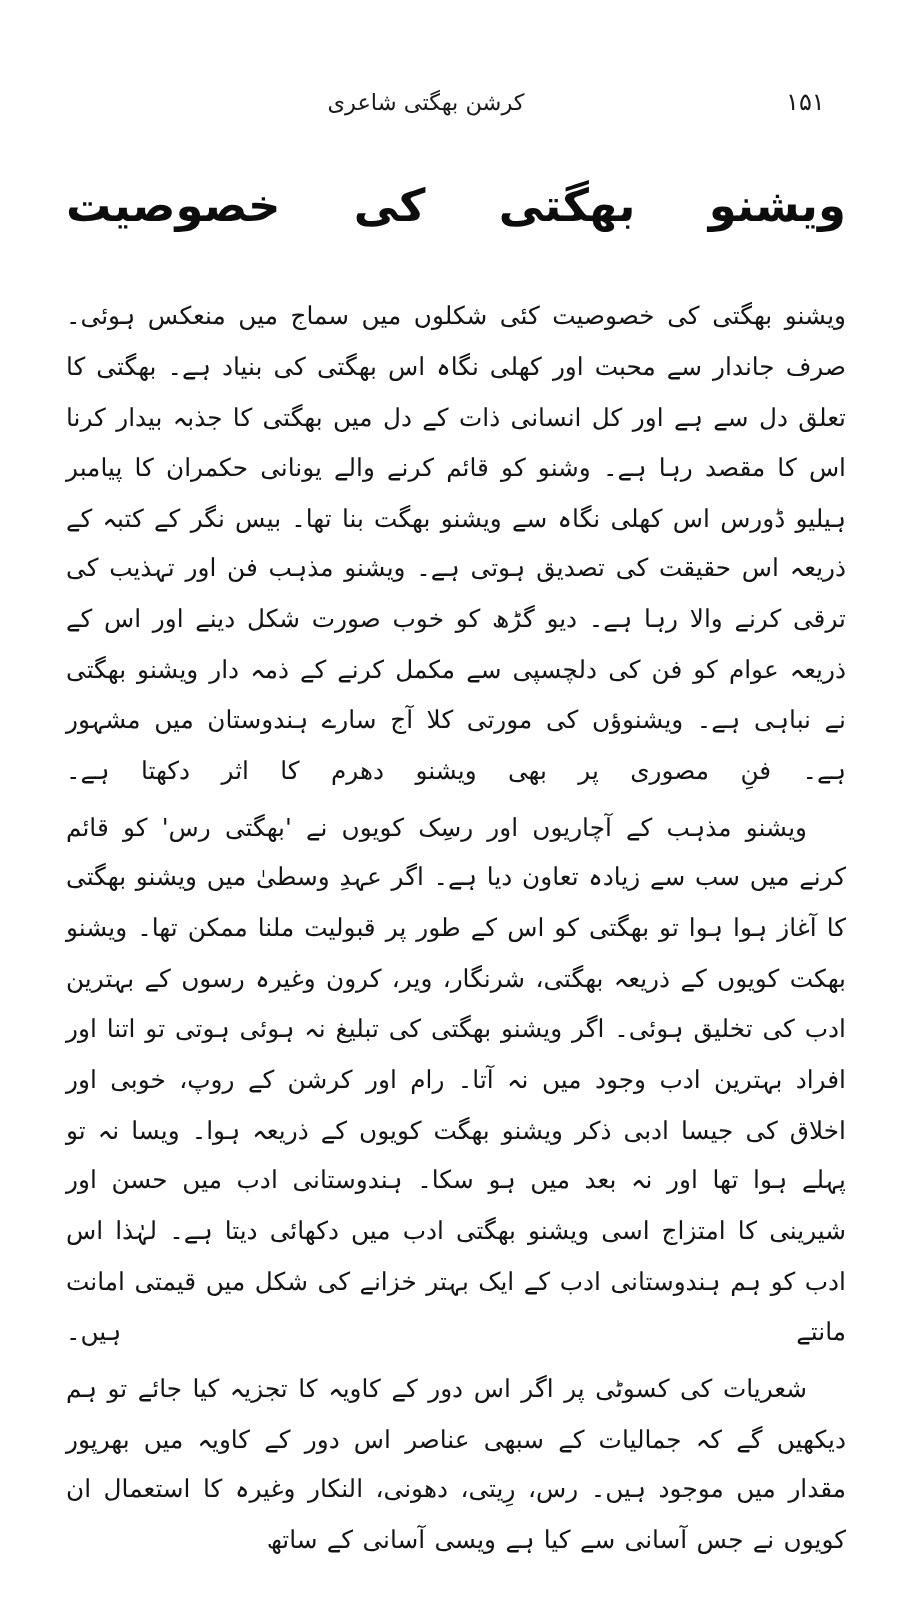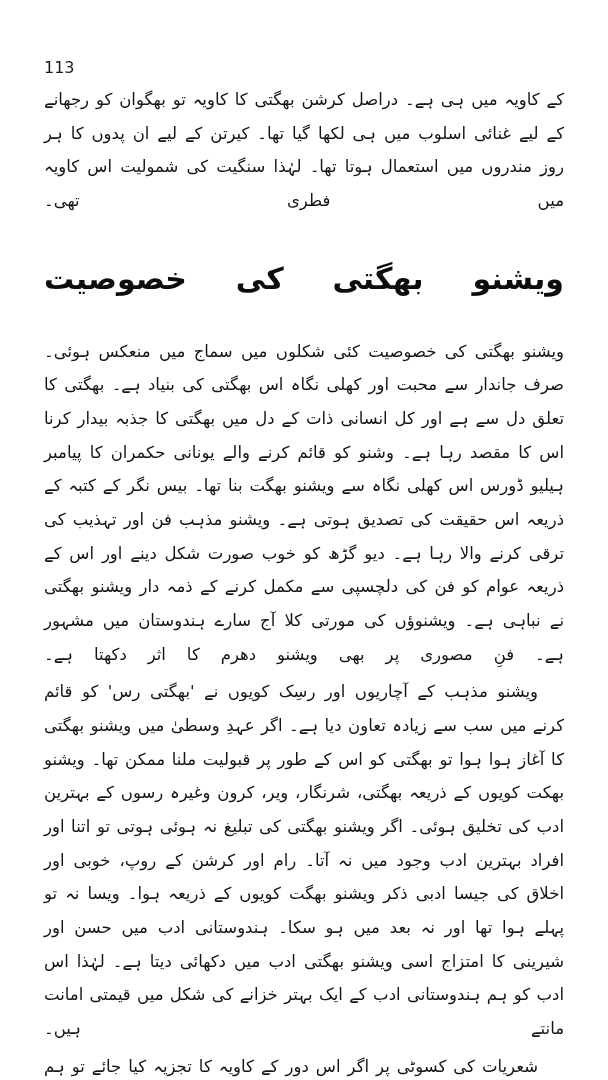--- a/index.html
+++ b/index.html
@@ -76,26 +76,26 @@
     margin: 30px 0 26px 0;
     letter-spacing: 0.5px;
   }
 </style>
 </head>
 <body>
 
 <div class="page">
 
   <div class="header-row">
-    <div class="folio">113</div>
+    <div class="running-head">کرشن بھگتی شاعری</div>
+    <div class="folio">۱۵۱</div>
   </div>
 
   <div class="body-text">
 
-    <p class="para">کے کاویہ میں ہی ہے۔ دراصل کرشن بھگتی کا کاویہ تو بھگوان کو رجھانے کے لیے غنائی اسلوب میں ہی لکھا گیا تھا۔ کیرتن کے لیے ان پدوں کا ہر روز مندروں میں استعمال ہوتا تھا۔ لہٰذا سنگیت کی شمولیت اس کاویہ میں فطری تھی۔</p>
 
     <h2 class="section-heading">ویشنو بھگتی کی خصوصیت</h2>
 
     <p class="para">ویشنو بھگتی کی خصوصیت کئی شکلوں میں سماج میں منعکس ہوئی۔ صرف جاندار سے محبت اور کھلی نگاہ اس بھگتی کی بنیاد ہے۔ بھگتی کا تعلق دل سے ہے اور کل انسانی ذات کے دل میں بھگتی کا جذبہ بیدار کرنا اس کا مقصد رہا ہے۔ وشنو کو قائم کرنے والے یونانی حکمران کا پیامبر ہیلیو ڈورس اس کھلی نگاہ سے ویشنو بھگت بنا تھا۔ بیس نگر کے کتبہ کے ذریعہ اس حقیقت کی تصدیق ہوتی ہے۔ ویشنو مذہب فن اور تہذیب کی ترقی کرنے والا رہا ہے۔ دیو گڑھ کو خوب صورت شکل دینے اور اس کے ذریعہ عوام کو فن کی دلچسپی سے مکمل کرنے کے ذمہ دار ویشنو بھگتی نے نباہی ہے۔ ویشنوؤں کی مورتی کلا آج سارے ہندوستان میں مشہور ہے۔ فنِ مصوری پر بھی ویشنو دھرم کا اثر دکھتا ہے۔</p>
 
     <p class="para first-indent">ویشنو مذہب کے آچاریوں اور رسِک کویوں نے 'بھگتی رس' کو قائم کرنے میں سب سے زیادہ تعاون دیا ہے۔ اگر عہدِ وسطیٰ میں ویشنو بھگتی کا آغاز ہوا ہوا تو بھگتی کو اس کے طور پر قبولیت ملنا ممکن تھا۔ ویشنو بھکت کویوں کے ذریعہ بھگتی، شرنگار، ویر، کرون وغیرہ رسوں کے بہترین ادب کی تخلیق ہوئی۔ اگر ویشنو بھگتی کی تبلیغ نہ ہوئی ہوتی تو اتنا اور افراد بہترین ادب وجود میں نہ آتا۔ رام اور کرشن کے روپ، خوبی اور اخلاق کی جیسا ادبی ذکر ویشنو بھگت کویوں کے ذریعہ ہوا۔ ویسا نہ تو پہلے ہوا تھا اور نہ بعد میں ہو سکا۔ ہندوستانی ادب میں حسن اور شیرینی کا امتزاج اسی ویشنو بھگتی ادب میں دکھائی دیتا ہے۔ لہٰذا اس ادب کو ہم ہندوستانی ادب کے ایک بہتر خزانے کی شکل میں قیمتی امانت مانتے ہیں۔</p>
 
     <p class="para first-indent last-free">شعریات کی کسوٹی پر اگر اس دور کے کاویہ کا تجزیہ کیا جائے تو ہم دیکھیں گے کہ جمالیات کے سبھی عناصر اس دور کے کاویہ میں بھرپور مقدار میں موجود ہیں۔ رس، رِیتی، دھونی، النکار وغیرہ کا استعمال ان کویوں نے جس آسانی سے کیا ہے ویسی آسانی کے ساتھ</p>
 
   </div>

